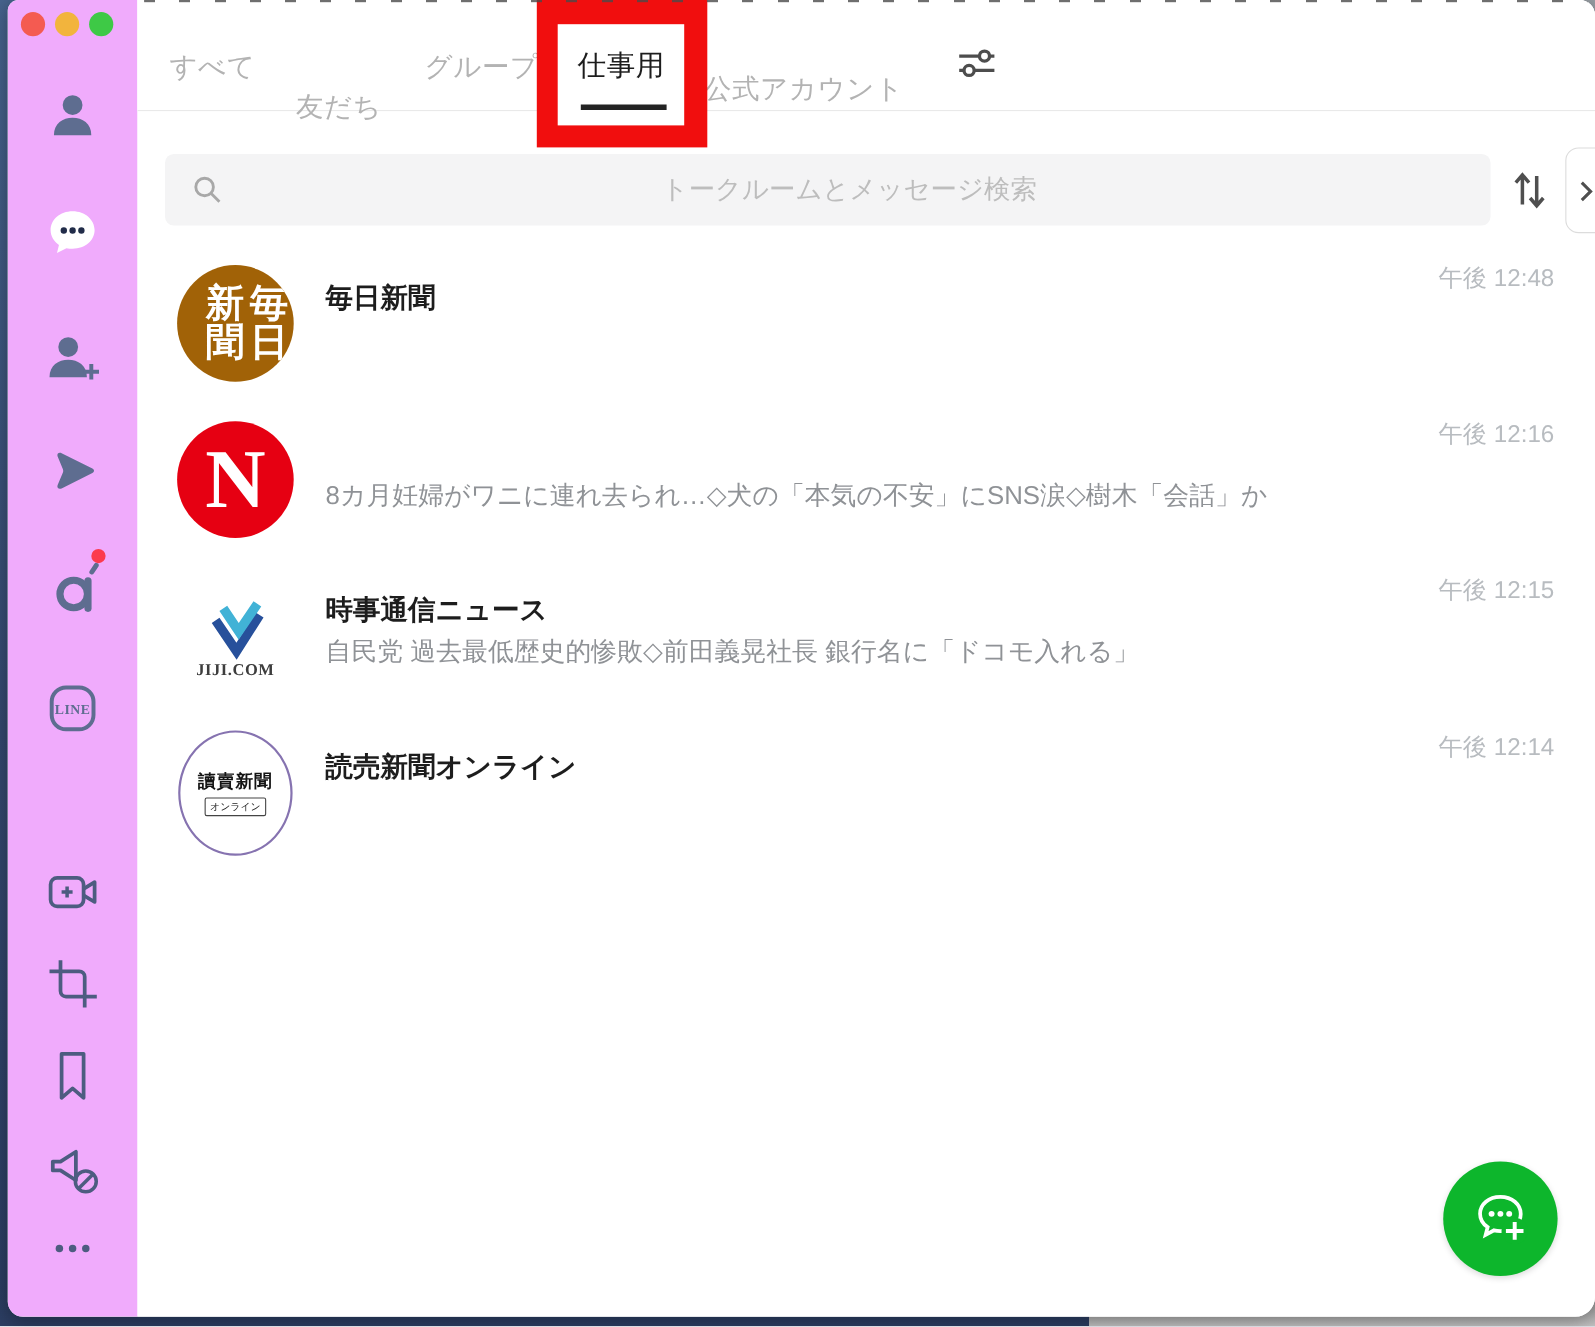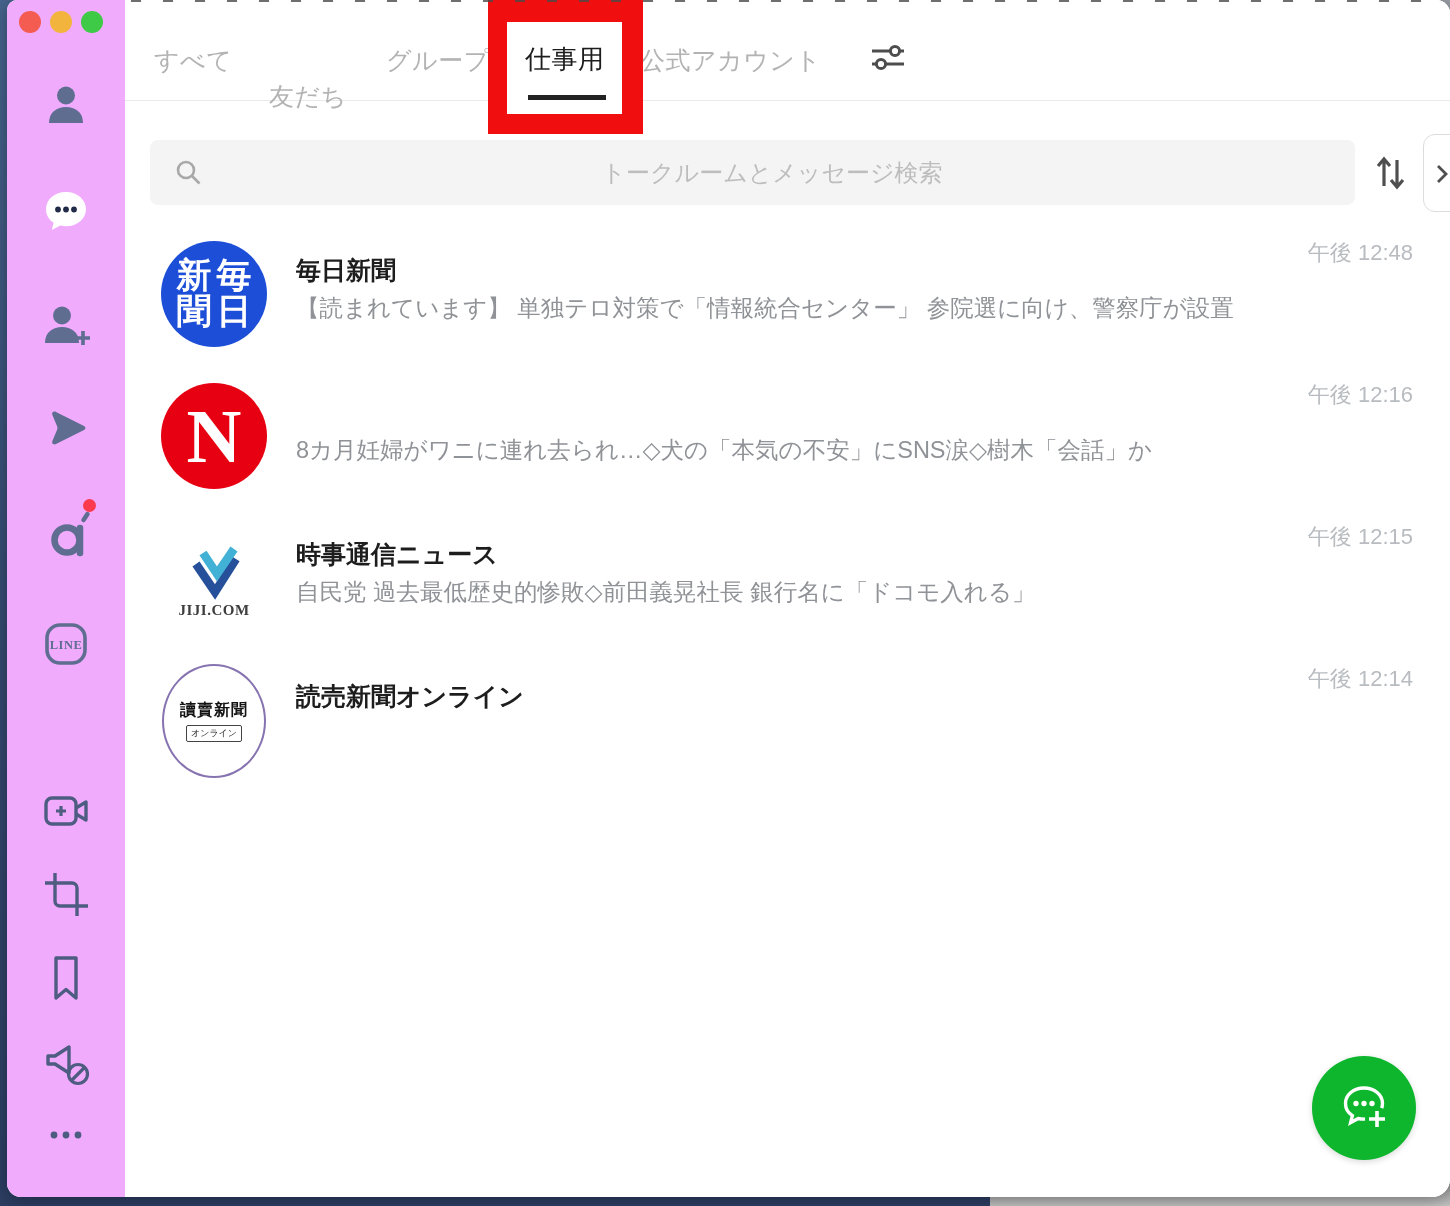--- a/index.html
+++ b/index.html
@@ -16,40 +16,40 @@
   .tl.min{left:43px;background:#f2b43d;}
   .tl.zoom{left:74px;background:#3ec946;}
   .sicon{position:absolute;left:50%;transform:translateX(-50%);width:52px;height:52px;}
   .sicon svg{display:block;width:52px;height:52px;}
   .badge-dot{position:absolute;right:-4px;top:-8px;width:13px;height:13px;border-radius:50%;background:#fc3a4d;}
   
   .main{position:relative;flex:1;background:#fff;}
   .topdashes{position:absolute;left:6px;top:0;right:0;height:2px;background:repeating-linear-gradient(90deg,#4a4a4a 0 10px,transparent 10px 32px);opacity:.8;z-index:9;}
   .tabbar{position:absolute;left:0;top:0;right:0;height:100px;border-bottom:1px solid #e9e9e9;background:#fff;}
   .tab{position:absolute;top:44px;font-size:25px;letter-spacing:.5px;color:#b3b3b3;white-space:nowrap;cursor:default;}
-  .tab-all{left:29px;} .tab-friends{left:144px;margin-top:36px;} .tab-groups{left:261px;} .tab-official{left:515px;}
+  .tab-all{left:29px;} .tab-friends{left:144px;margin-top:36px;} .tab-groups{left:261px;} .tab-official{left:515px;margin-top:20px;}
   .filter-btn{position:absolute;left:745px;top:40px;width:36px;height:34px;}
   
   .anno-red{position:absolute;left:363px;top:0;width:155px;height:134px;background:#f10e0e;z-index:3;}
   .anno-white{position:absolute;left:382px;top:22px;width:115px;height:92px;background:#fff;z-index:4;}
   .tab-active{position:absolute;left:400px;top:42px;font-size:26px;color:#1d1d1d;letter-spacing:.5px;z-index:5;white-space:nowrap;}
   .tab-underline{position:absolute;left:403px;top:95px;width:78px;height:5px;background:#232323;z-index:5;}
   
   .search{position:absolute;left:25px;top:140px;width:1205px;height:65px;background:#f4f4f5;border-radius:8px;}
   .search svg{position:absolute;left:24px;top:18px;}
   .search input{position:absolute;left:70px;top:0;width:1100px;height:65px;border:none;outline:none;background:transparent;font-size:24px;color:#555;font-family:Liberation Serif, serif;text-align:center;}
   .search input::placeholder{color:#bdbdbd;}
   .sort-btn{position:absolute;left:1247px;top:150px;width:36px;height:44px;}
   .panel-toggle{position:absolute;left:1298px;top:134px;width:72px;height:76px;background:#fff;border:1px solid #dcdcdc;border-radius:12px;z-index:2;}
   .panel-toggle svg{position:absolute;left:11px;top:28px;}
   
   .list{position:absolute;left:0;top:224px;right:0;}
   .row{position:relative;height:142px;}
   .avatar{position:absolute;left:36px;top:17px;width:106px;height:106px;border-radius:50%;display:flex;flex-direction:column;align-items:center;justify-content:center;overflow:hidden;}
-  .av-mainichi{background:#1d4ed8;}
+  .av-mainichi{background:#a16207;align-items:flex-end;}
   .av-mainichi .avl{font-family:"Liberation Serif","DejaVu Serif",serif;font-weight:bold;color:#fff;font-size:35px;line-height:1.04;letter-spacing:5px;text-indent:5px;}
   .av-newsweek{background:#e60012;}
   .av-newsweek .avN{font-family:"Liberation Serif","DejaVu Serif",serif;font-weight:bold;color:#fff;font-size:76px;line-height:1;}
   .av-jiji{border-radius:0;background:transparent;justify-content:center;padding-top:4px;font-family:Liberation Serif, serif;}
   .av-jiji .jiji-cap{font-size:15px;font-weight:bold;color:#3d3d3d;letter-spacing:.5px;margin-top:2px;}
   .av-yomiuri{left:37px;top:14px;width:100px;height:110px;background:#fff;border:2px solid #8673b0;}
   .av-yomiuri .yname{font-family:"Liberation Serif","DejaVu Serif",serif;font-weight:bold;font-size:16px;color:#141414;letter-spacing:1px;white-space:nowrap;}
   .av-yomiuri .ysub{font-size:9px;color:#222;border:1px solid #444;border-radius:2px;padding:1px 4px;margin-top:4px;}
   .row-name{position:absolute;left:171px;top:30px;font-size:25px;font-weight:600;color:#1d1d1d;white-space:nowrap;}
   .row-msg{position:absolute;left:171px;top:68px;font-size:23.5px;color:#8f9296;white-space:nowrap;}
@@ -201,21 +201,20 @@
       </div>
 
       <div class="list">
 
         <div class="row">
           <div class="avatar av-mainichi">
             <div class="avl">新毎</div>
             <div class="avl">聞日</div>
           </div>
           <div class="row-name">毎日新聞</div>
-          <div class="row-msg">【読まれています】 単独テロ対策で「情報統合センター」  参院選に向け、警察庁が設置</div>
           <div class="row-time">午後 12:48</div>
         </div>
 
         <div class="row">
           <div class="avatar av-newsweek">
             <div class="avN">N</div>
           </div>
           <div class="row-msg">8カ月妊婦がワニに連れ去られ…◇犬の「本気の不安」にSNS涙◇樹木「会話」か</div>
           <div class="row-time">午後 12:16</div>
         </div>

